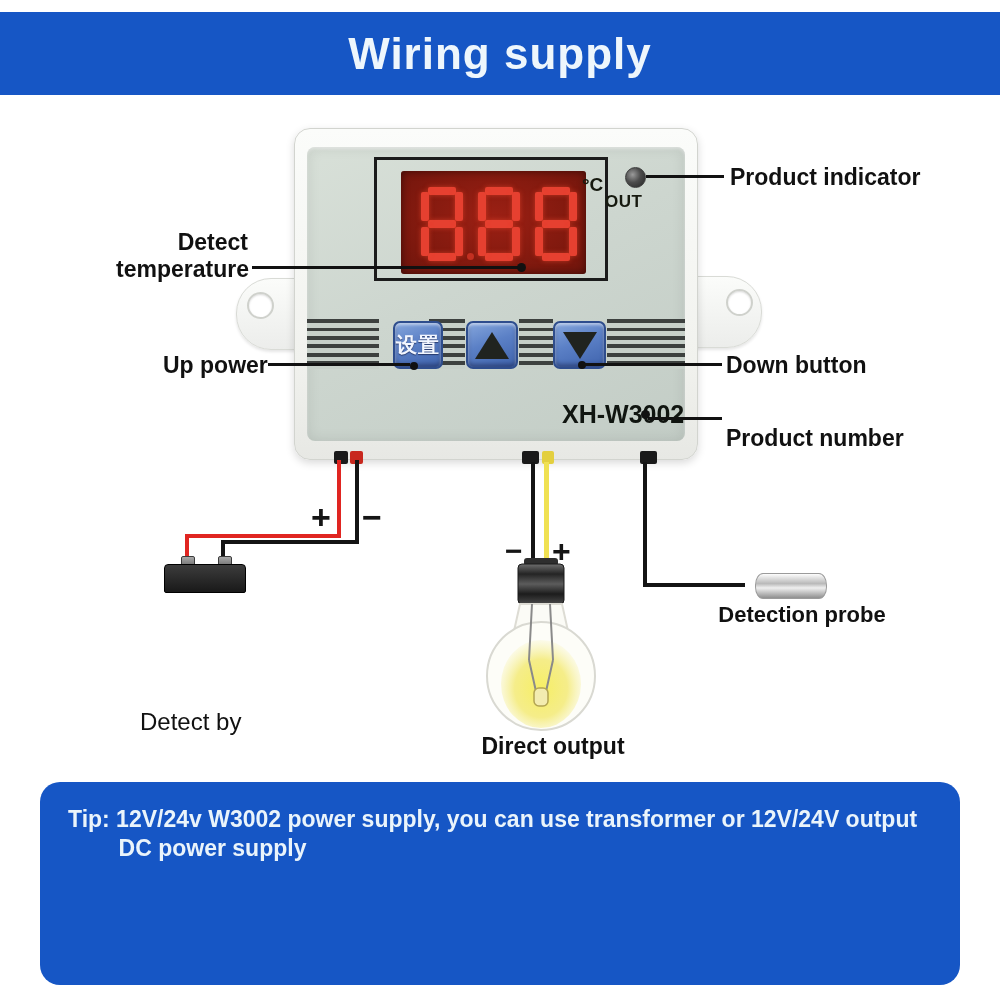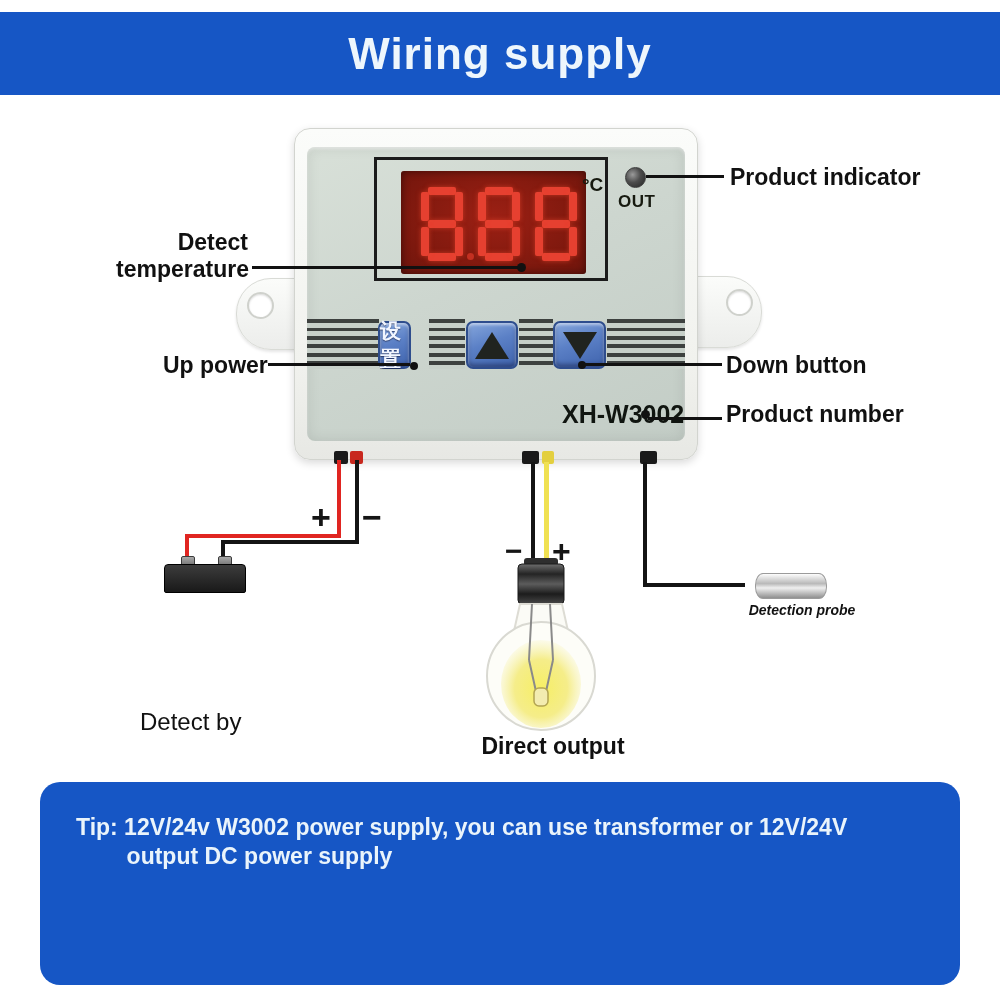--- a/index.html
+++ b/index.html
@@ -21,21 +21,21 @@
   .lcd{position:absolute;left:106px;top:42px;width:185px;height:103px;border-radius:3px;
     background:radial-gradient(ellipse at 50% 45%, #9c2014 0%, #841a0f 55%, #6f150c 100%);box-shadow:inset 0 0 8px rgba(0,0,0,.5);}
   .digit{position:absolute;top:58px;width:42px;height:74px;}
   .sg{position:absolute;background:#e64030;border-radius:2px;box-shadow:0 0 5px rgba(242,72,48,.55);}
   .sh{left:7px;width:28px;height:8px;}
   .st{top:0;} .sm{top:33px;} .sb{top:66px;}
   .sv{width:8px;height:29px;}
   .stl{left:0;top:5px;} .str{left:34px;top:5px;} .sbl{left:0;top:40px;} .sbr{left:34px;top:40px;}
   .dec-dot{position:absolute;width:7px;height:7px;border-radius:50%;background:#c33021;}
   .cels{position:absolute;left:287px;top:45px;font-size:19px;font-weight:bold;color:#16190f;}
-  .outlab{position:absolute;left:323px;top:63px;font-size:17px;font-weight:bold;color:#16190f;letter-spacing:.5px;}
+  .outlab{position:absolute;left:310px;top:63px;font-size:17px;font-weight:bold;color:#16190f;letter-spacing:.5px;}
   .led{position:absolute;left:330px;top:38px;width:19px;height:19px;border-radius:50%;
     background:radial-gradient(circle at 35% 35%, #9a9a9a 0%, #4c4c4c 45%, #232323 100%);border:1px solid #3a3a3a;}
   .stripes{position:absolute;top:190px;height:50px;
     background:repeating-linear-gradient(180deg,#3d413f 0px,#3d413f 3.5px,#c7d0c9 3.5px,#c7d0c9 8.5px);}
   .btn{position:absolute;top:192px;height:48px;border-radius:7px;border:2px solid #2e4d8d;
     background:linear-gradient(160deg,#85a6dc 0%,#5b80c6 45%,#3f63ad 100%);box-shadow:inset 0 2px 3px rgba(255,255,255,.5), inset 0 -3px 4px rgba(0,0,30,.35);
     display:flex;align-items:center;justify-content:center;box-sizing:border-box;}
   .btn .cn{color:#f2f6ff;font-size:21px;font-weight:bold;letter-spacing:1px;text-shadow:0 1px 1px rgba(0,0,30,.5);}
   .tri-up{width:0;height:0;border-left:17px solid transparent;border-right:17px solid transparent;border-bottom:27px solid #20231f;}
   .tri-down{width:0;height:0;border-left:17px solid transparent;border-right:17px solid transparent;border-top:27px solid #20231f;}
@@ -69,21 +69,21 @@
   .ce-box{width:11px;height:11px;border:1.5px solid #cfcfcf;border-radius:2px;position:relative;}
   .ce-box::after{content:"";position:absolute;left:2px;top:2px;right:2px;bottom:2px;background:
     linear-gradient(45deg,transparent 42%,#cfcfcf 42%,#cfcfcf 58%,transparent 58%);}
 
   
   .probe{left:755px;top:573px;width:70px;height:24px;border-radius:8px/12px;border:1px solid #9b9b9b;
     background:linear-gradient(180deg,#fdfdfd 0%,#b9b9b9 40%,#efefef 58%,#8f8f8f 100%);}
 
   
   .footer-box{left:40px;top:782px;width:920px;height:203px;background:#1656c5;border-radius:20px;box-sizing:border-box;padding:23px 28px;color:#eaf4fb;}
-  .footer-box p{margin:8px;font-size:23px;font-weight:600;line-height:1.27;}
+  .footer-box p{margin:0;font-size:23px;font-weight:600;line-height:1.27;}
   .footer-box .tip{padding-left:2.2em;text-indent:-2.2em;margin-bottom:13px;}
   .footer-box .note{padding-left:2.9em;text-indent:-2.9em;}
 </style>
 </head>
 <body>
 
 <div class="abs header-bar">
   <h1>Wiring supply</h1>
 </div>
 
@@ -131,21 +131,21 @@
 
   <div class="cels">°C</div>
   <div class="outlab">OUT</div>
   <div class="led"></div>
 
   <div class="stripes" style="left:12px;width:72px;"></div>
   <div class="stripes" style="left:134px;width:36px;"></div>
   <div class="stripes" style="left:224px;width:34px;"></div>
   <div class="stripes" style="left:312px;width:78px;"></div>
 
-  <div class="btn" style="left:83px;width:33px;">
+  <div class="btn" style="left:98px;width:50px;">
     <span class="cn">设置</span>
   </div>
   <div class="btn" style="left:171px;width:52px;">
     <span class="tri-up"></span>
   </div>
   <div class="btn" style="left:258px;width:53px;">
     <span class="tri-down"></span>
   </div>
   <div class="btn-dot" style="left:115px;top:233px;"></div>
   <div class="btn-dot" style="left:283px;top:232px;"></div>
@@ -215,20 +215,20 @@
 <div class="abs ldot" style="left:517px;top:263px;"></div>
 <div class="abs leader" style="left:268px;top:363px;width:142px;"></div>
 <div class="abs leader" style="left:584px;top:363px;width:138px;"></div>
 <div class="abs leader" style="left:648px;top:417px;width:74px;"></div>
 <div class="abs ldot" style="left:641px;top:410px;"></div>
 
 <div class="abs lab" style="left:730px;top:164px;">Product indicator</div>
 <div class="abs lab" style="left:116px;top:229px;width:132px;text-align:right;line-height:27px;">Detect temperature</div>
 <div class="abs lab" style="left:163px;top:352px;">Up power</div>
 <div class="abs lab" style="left:726px;top:352px;">Down button</div>
-<div class="abs lab" style="left:726px;top:401px;">Product number</div>
-<div class="abs lab" style="left:712px;top:602px;width:180px;text-align:center;font-size:14px;font-style:italic;">Detection probe</div>
+<div class="abs lab" style="left:726px;top:425px;">Product number</div>
+<div class="abs lab" style="left:712px;top:602px;width:180px;text-align:center;font-size:22px;">Detection probe</div>
 <div class="abs lab" style="left:478px;top:733px;width:150px;text-align:center;">Direct output</div>
 <div class="abs lab" style="left:140px;top:708px;font-weight:500;font-size:24px;">Detect by</div>
 
 <div class="abs footer-box">
   <p class="tip">Tip: 12V/24v W3002 power supply, you can use transformer or 12V/24V output DC power supply</p>
 </div>
 
 </body></html>

